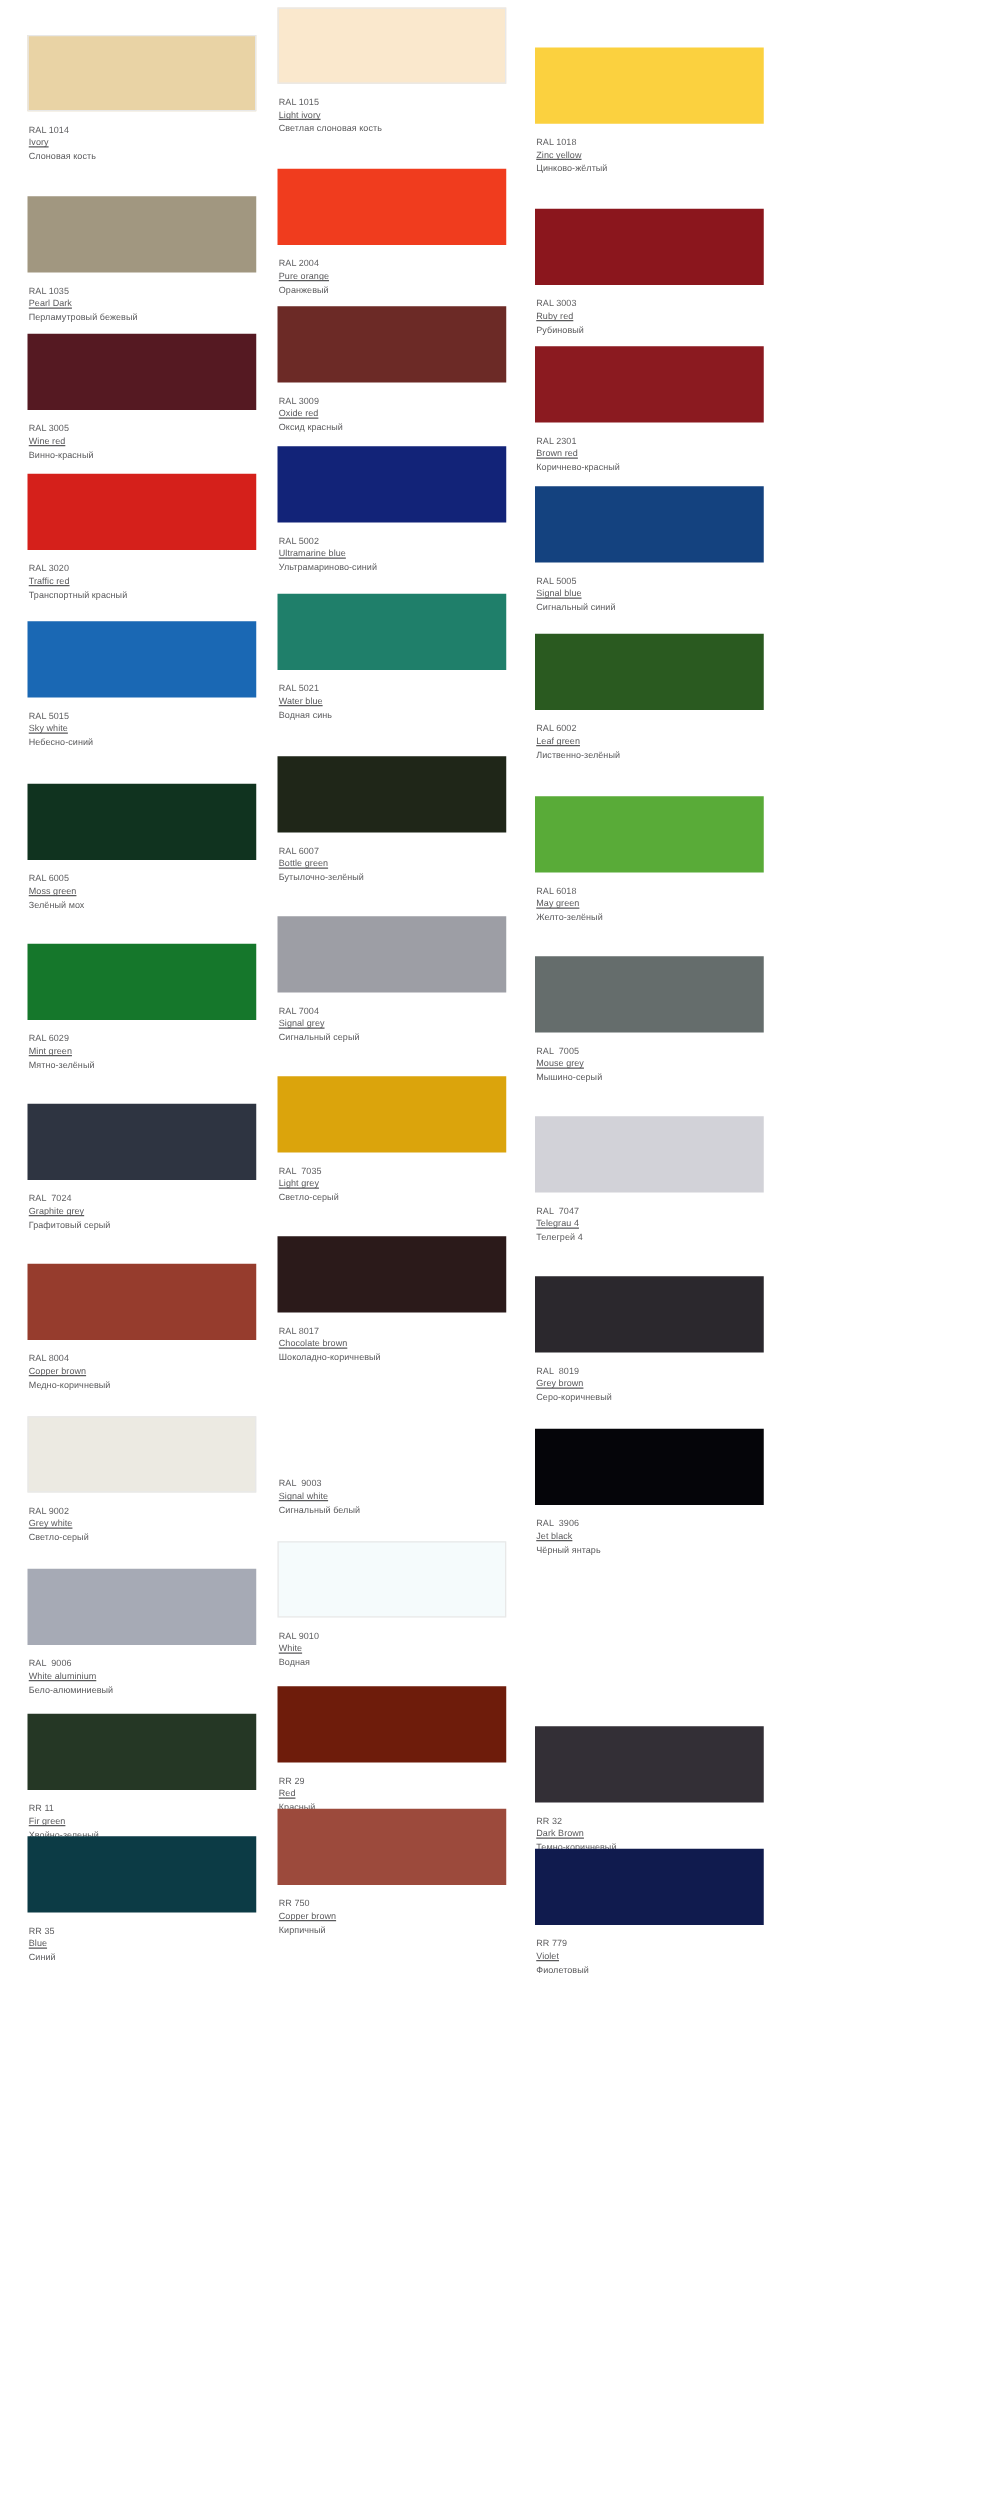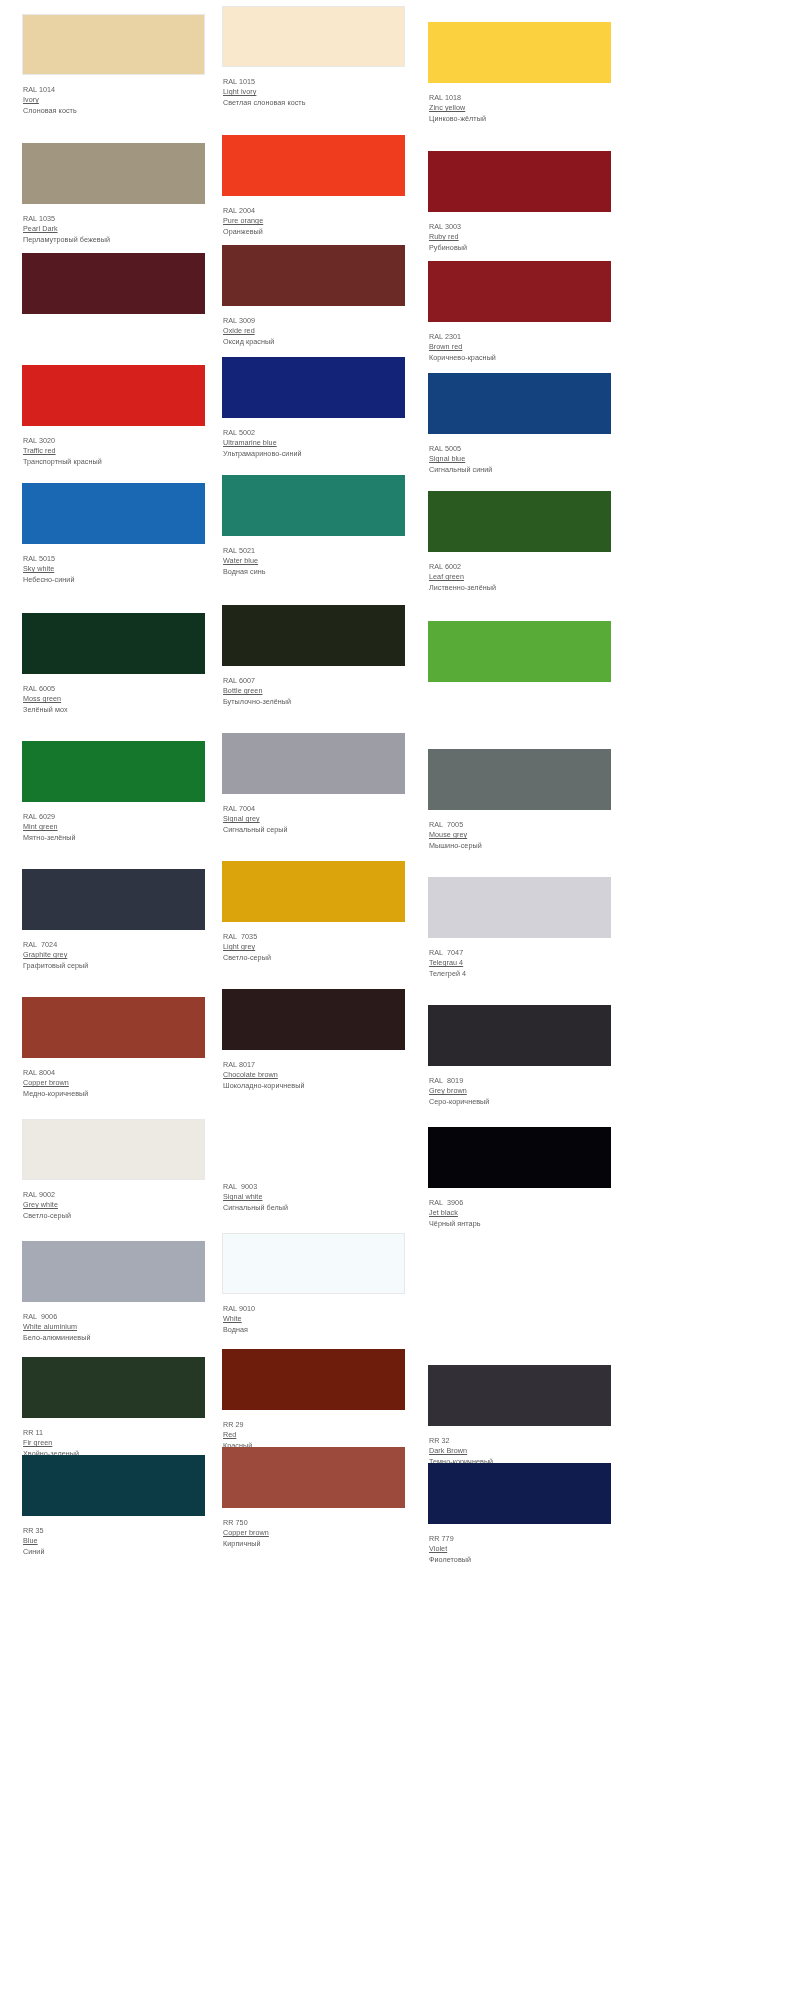--- a/index.html
+++ b/index.html
@@ -33,23 +33,23 @@
     position: absolute;
     top: 0;
     width: 183px;
   }
 
   .cell.c0 { left: 22px; }
   .cell.c1 { left: 222px; }
   .cell.c2 { left: 428px; }
 
   
-  .cell.c0 { margin-top: 0px; }
+  .cell.c0 { margin-top: 14px; }
   .cell.c1 { margin-top: -8px; }
-  .cell.c2 { margin-top: 8px; }
+  .cell.c2 { margin-top: 24px; }
 
   .swatch {
     width: 183px;
     height: 61px;
     box-sizing: border-box;
     display: block;
   }
 
   .swatch.bordered {
     border: 1px solid #e8e8e8;
@@ -137,20 +137,25 @@
         <div class="labels">
           <span class="lbl code">RAL 3003</span>
           <span class="lbl en">Ruby red</span>
           <span class="lbl ru">Рубиновый</span>
         </div>
       </div>
     </div>
     <div class="row" style="top: 253px;">
       <div class="cell c0">
         <div class="swatch" style="background: rgb(85, 25, 34);"></div>
+        <div class="labels">
+          <span class="lbl code">RAL 3005</span>
+          <span class="lbl en">Wine red</span>
+          <span class="lbl ru">Винно-красный</span>
+        </div>
       </div>
       <div class="cell c1">
         <div class="swatch" style="background: rgb(108, 42, 38);"></div>
         <div class="labels">
           <span class="lbl code">RAL 3009</span>
           <span class="lbl en">Oxide red</span>
           <span class="lbl ru">Оксид красный</span>
         </div>
       </div>
       <div class="cell c2">
@@ -226,20 +231,25 @@
       <div class="cell c1">
         <div class="swatch" style="background: rgb(31, 38, 24);"></div>
         <div class="labels">
           <span class="lbl code">RAL 6007</span>
           <span class="lbl en">Bottle green</span>
           <span class="lbl ru">Бутылочно-зелёный</span>
         </div>
       </div>
       <div class="cell c2">
         <div class="swatch" style="background: rgb(89, 171, 56);"></div>
+        <div class="labels">
+          <span class="lbl code">RAL 6018</span>
+          <span class="lbl en">May green</span>
+          <span class="lbl ru">Желто-зелёный</span>
+        </div>
       </div>
     </div>
     <div class="row" style="top: 741px;">
       <div class="cell c0">
         <div class="swatch" style="background: rgb(21, 119, 43);"></div>
         <div class="labels">
           <span class="lbl code">RAL 6029</span>
           <span class="lbl en">Mint green</span>
           <span class="lbl ru">Мятно-зелёный</span>
         </div>

